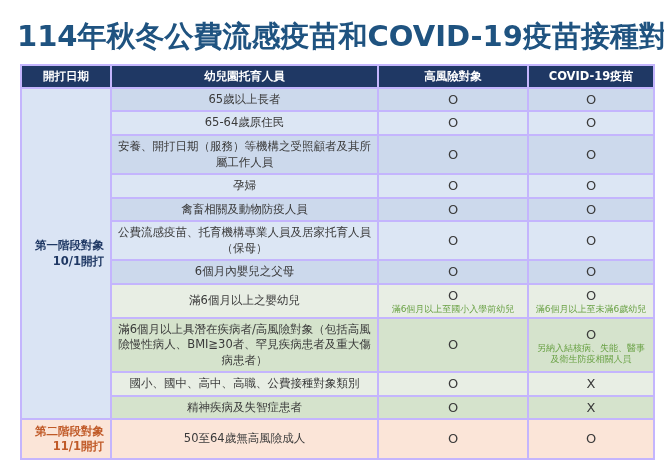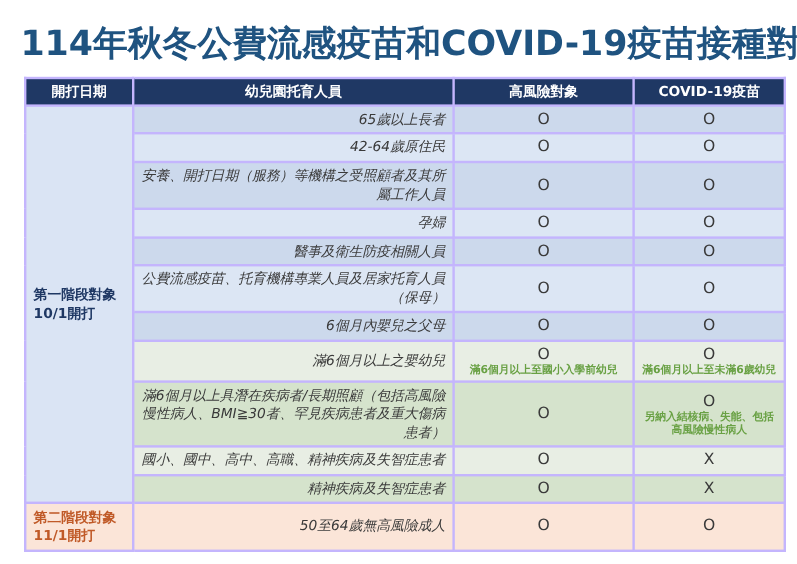--- a/index.html
+++ b/index.html
@@ -46,35 +46,35 @@
   }
   thead th {
     background: var(--header-bg, #1F3864);
     color: var(--header-fg, #ffffff);
     font-weight: bold;
     text-align: center;
     height: 17px;
     font-size: 11.5px;
     padding: 2px 4px;
   }
-  td.category-cell { text-align: right; font-style: italic; }
+  td.category-cell { text-align: center; }
   td.mark-cell {
     text-align: center;
     font-size: 13px;
     padding: 2px 4px;
   }
   td.mark-cell .note {
     display: block;
     font-size: 9px;
     line-height: 1.15;
     color: var(--note-color, #69A144);
-    font-weight: bold;
+    font-weight: normal;
   }
   td.stage-cell {
-    text-align: left;
+    text-align: right;
     font-weight: bold;
     font-size: 11.5px;
     line-height: 1.35;
   }
   td.stage-cell.stage1 { background: var(--stage1-bg, #DAE4F4); color: var(--stage1-fg, #1F3864); }
   td.stage-cell.stage2 { background: var(--stage2-bg, #FBE5D8); color: var(--stage2-fg, #C05A28); }
   tr.tone-a td.body-cell { background: var(--tone-a, #CCD9EC); }
   tr.tone-b td.body-cell { background: var(--tone-b, #DCE6F4); }
   tr.tone-c td.body-cell { background: var(--tone-c, #E8EEE4); }
   tr.tone-d td.body-cell { background: var(--tone-d, #D5E3CC); }
@@ -103,61 +103,61 @@
       </tr>
     </thead>
     <tbody>
         <tr class="tone-a">
           <td class="stage-cell stage1" rowspan="11">第一階段對象<br>10/1開打</td>
           <td class="category-cell body-cell">65歲以上長者</td>
           <td class="mark-cell body-cell">O</td>
           <td class="mark-cell body-cell">O</td>
         </tr>
         <tr class="tone-b">
-          <td class="category-cell body-cell">42-64歲原住民</td>
+          <td class="category-cell body-cell">65-64歲原住民</td>
           <td class="mark-cell body-cell">O</td>
           <td class="mark-cell body-cell">O</td>
         </tr>
         <tr class="tone-a">
           <td class="category-cell body-cell">安養、開打日期（服務）等機構之受照顧者及其所屬工作人員</td>
           <td class="mark-cell body-cell">O</td>
           <td class="mark-cell body-cell">O</td>
         </tr>
         <tr class="tone-b">
           <td class="category-cell body-cell">孕婦</td>
           <td class="mark-cell body-cell">O</td>
           <td class="mark-cell body-cell">O</td>
         </tr>
         <tr class="tone-a">
-          <td class="category-cell body-cell">醫事及衛生防疫相關人員</td>
+          <td class="category-cell body-cell">禽畜相關及動物防疫人員</td>
           <td class="mark-cell body-cell">O</td>
           <td class="mark-cell body-cell">O</td>
         </tr>
         <tr class="tone-b">
           <td class="category-cell body-cell">公費流感疫苗、托育機構專業人員及居家托育人員（保母）</td>
           <td class="mark-cell body-cell">O</td>
           <td class="mark-cell body-cell">O</td>
         </tr>
         <tr class="tone-a">
           <td class="category-cell body-cell">6個月內嬰兒之父母</td>
           <td class="mark-cell body-cell">O</td>
           <td class="mark-cell body-cell">O</td>
         </tr>
         <tr class="tone-c">
           <td class="category-cell body-cell">滿6個月以上之嬰幼兒</td>
           <td class="mark-cell body-cell">O<span class="note">滿6個月以上至國小入學前幼兒</span></td>
           <td class="mark-cell body-cell">O<span class="note">滿6個月以上至未滿6歲幼兒</span></td>
         </tr>
         <tr class="tone-d">
-          <td class="category-cell body-cell">滿6個月以上具潛在疾病者/長期照顧（包括高風險慢性病人、BMI≧30者、罕見疾病患者及重大傷病患者）</td>
+          <td class="category-cell body-cell">滿6個月以上具潛在疾病者/高風險對象（包括高風險慢性病人、BMI≧30者、罕見疾病患者及重大傷病患者）</td>
           <td class="mark-cell body-cell">O</td>
-          <td class="mark-cell body-cell">O<span class="note">另納入結核病、失能、包括高風險慢性病人</span></td>
+          <td class="mark-cell body-cell">O<span class="note">另納入結核病、失能、醫事及衛生防疫相關人員</span></td>
         </tr>
         <tr class="tone-c">
-          <td class="category-cell body-cell">國小、國中、高中、高職、精神疾病及失智症患者</td>
+          <td class="category-cell body-cell">國小、國中、高中、高職、公費接種對象類別</td>
           <td class="mark-cell body-cell">O</td>
           <td class="mark-cell body-cell">X</td>
         </tr>
         <tr class="tone-d">
           <td class="category-cell body-cell">精神疾病及失智症患者</td>
           <td class="mark-cell body-cell">O</td>
           <td class="mark-cell body-cell">X</td>
         </tr>
         <tr class="tone-e">
           <td class="stage-cell stage2" rowspan="1">第二階段對象<br>11/1開打</td>

